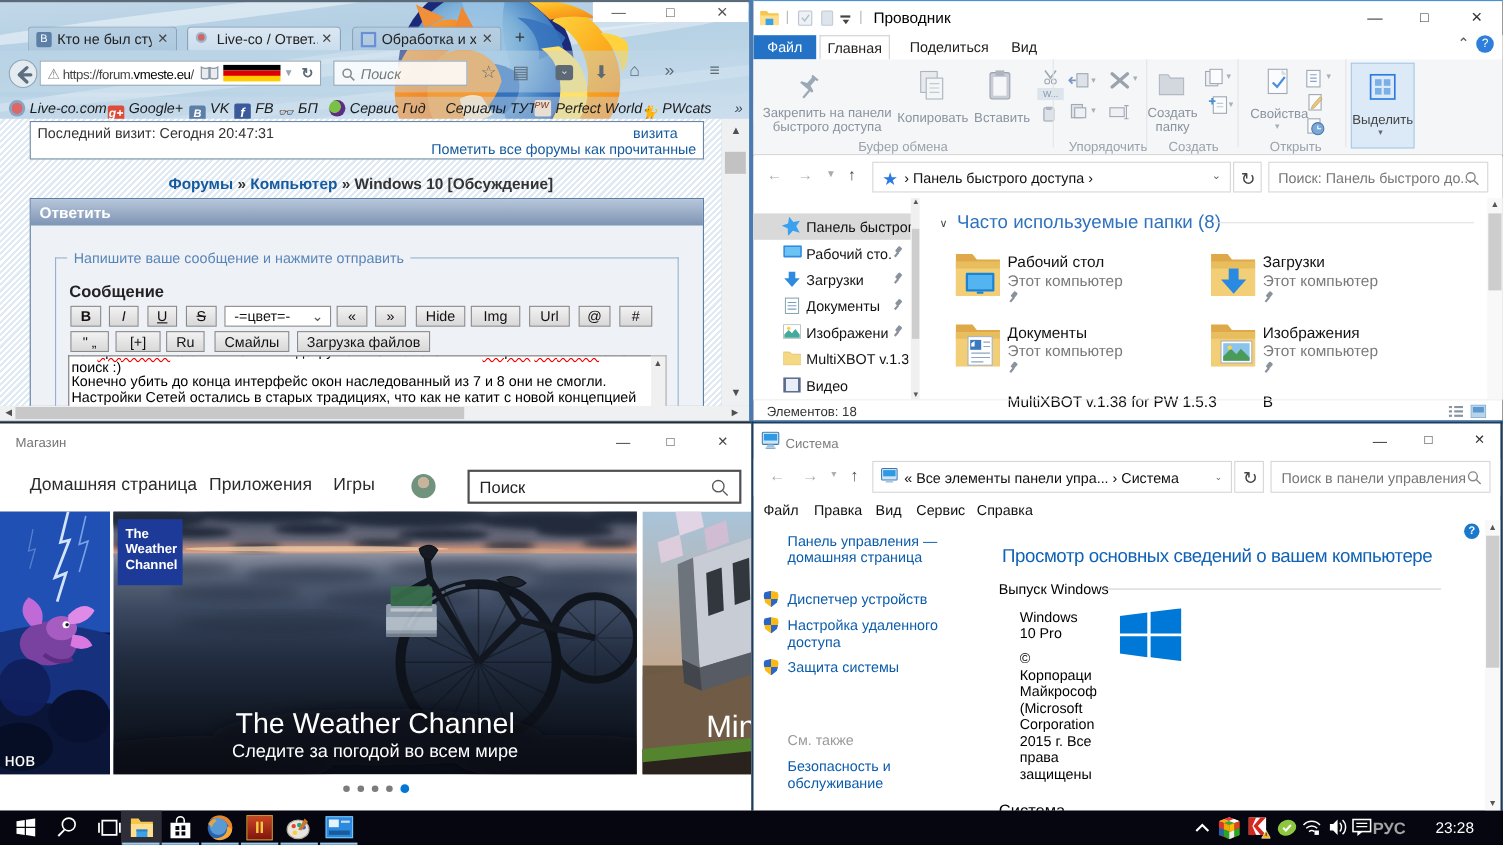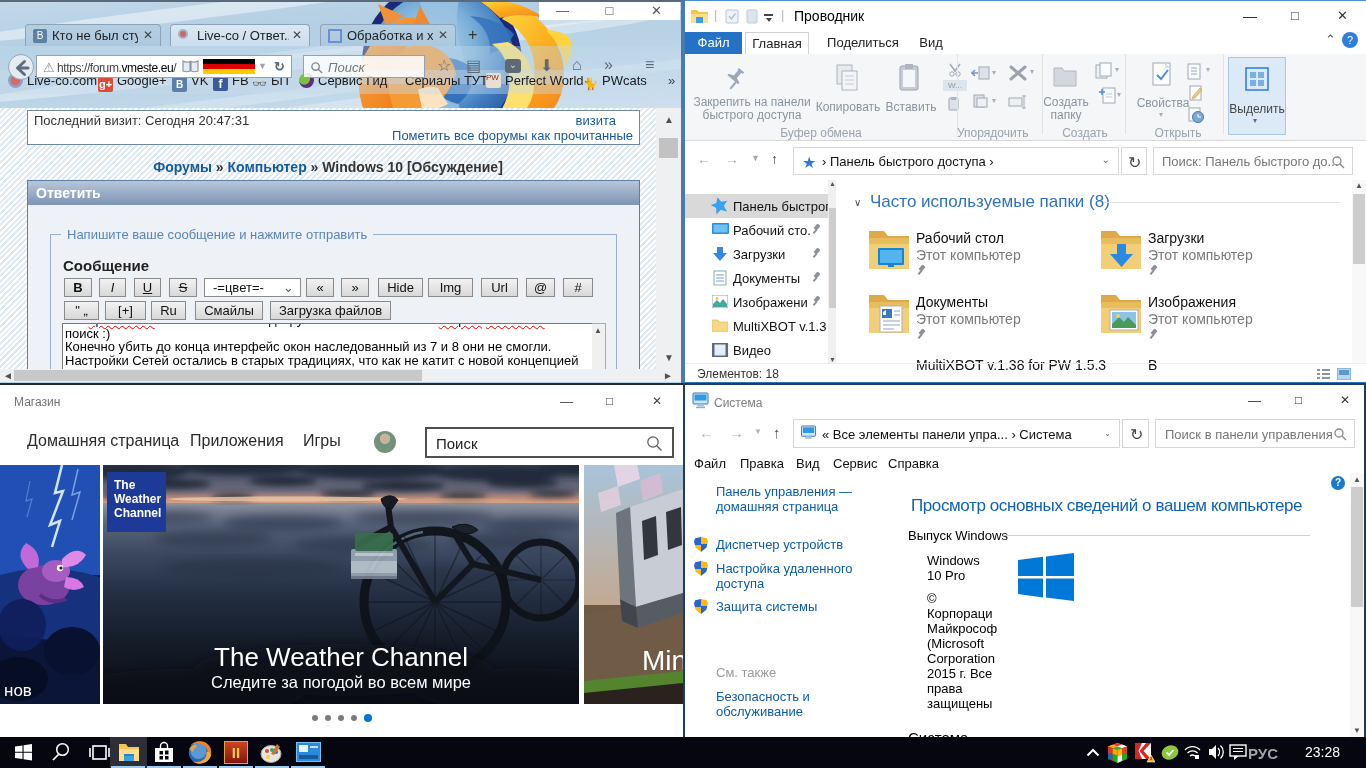--- a/index.html
+++ b/index.html
@@ -15,21 +15,21 @@
 #ffctrl { left:539px; top:2px; width:141px; height:18px; background:#fff; color:#555; }
 #ffctrl span { position:absolute; top:0; width:47px; text-align:center; font-size:13px; line-height:17px;}
 #ff .topborder { left:0; top:0; width:685px; height:2px; background:#5a6a78; }
 
 .fftab { position:absolute; top:24px; height:22px; border:1px solid #8ba3b8; border-bottom:none; border-radius:4px 4px 0 0; background:linear-gradient(#b6cee2,#adc8dd); font-size:13px; color:#222; }
 .fftab.active { background:linear-gradient(#dce8f3,#cadded); }
 .fftab .ttl { position:absolute; left:26px; top:3px; white-space:nowrap; overflow:hidden; }
 .fftab .cls { position:absolute; right:7px; top:3px; color:#444; font-size:12px; }
 .fftab .fav { position:absolute; left:7px; top:4px; width:14px; height:14px; }
 #ffnav { left:0; top:46px; width:681px; height:38px; background:rgba(193,216,233,.42); }
-#ffbm { left:0; top:70px; width:777px; height:24px; background:rgba(200,220,236,.42); font-size:13px; color:#1a1a1a; }
+#ffbm { left:0; top:88px; width:777px; height:24px; background:rgba(200,220,236,.42); font-size:13px; color:#1a1a1a;font-style:italic; }
 .bmi { position:absolute; top:3px; white-space:nowrap; }
 .bmi .ic { display:inline-block; width:15px; height:15px; vertical-align:-3px; margin-right:4px; border-radius:2px; }
 
 #backbtn { left:8px; top:54px; width:26px; height:26px; border-radius:50%; background:#e4ecf2; border:1px solid #93a6b6; }
 #urlbar { left:36px; top:55px; width:256px; height:23px; background:#fff; border:1px solid #8fa3b4; font-size:13px; color:#444; }
 #searchbar { left:303px; top:55px; width:122px; height:23px; background:rgba(255,255,255,.85); border:1px solid #8fa3b4; font-size:13px; font-style:italic; color:#777; }
 .navic { position:absolute; top:56px; font-size:16px; color:#5d6a75; }
 
 #ffpage { left:0; top:108px; width:656px; height:261px;
   background:repeating-linear-gradient(135deg,#ffffff 0 2px,#dfeaf4 2px 4px); }
@@ -333,21 +333,21 @@
       <span style="position:absolute;left:307px;top:42px;color:#a6aeb8;font-size:8px;">▾</span>
       <path></path>
       <svg width="22" height="20" style="position:absolute;left:322px;top:9px;" viewBox="0 0 22 20">
           <path d="M4 4 L18 16 M18 4 L4 16" stroke="#9aa2ae" stroke-width="3" stroke-linecap="round"></path>
         </svg>
       <span style="position:absolute;left:345px;top:13px;color:#a6aeb8;font-size:8px;">▾</span>
       <svg width="22" height="18" style="position:absolute;left:322px;top:39px;" viewBox="0 0 22 18">
           <rect x="2" y="5" width="13" height="8" fill="#eef0f3" stroke="#a0a8b4"></rect>
           <path d="M17 3 L17 15 M15 3 L19 3 M15 15 L19 15" stroke="#a0a8b4" fill="none"></path>
         </svg>
-      <div style="position:absolute;left:272px;top:72px;width:86px;text-align:left;font-size:12px;color:#9aa2ac;">Упорядочить</div>
+      <div style="position:absolute;left:272px;top:72px;width:86px;text-align:right;font-size:12px;color:#9aa2ac;">Упорядочить</div>
       <div style="position:absolute;left:357px;top:0;width:1px;height:80px;background:#e2e4e6;"></div>
       <svg width="30" height="28" style="position:absolute;left:365px;top:8px;" viewBox="0 0 30 28">
           <path d="M4 6 L12 6 L14 9 L26 9 L26 24 L4 24 Z" fill="#d3d8df" stroke="#b0b8c2"></path>
         </svg>
       <div style="position:absolute;left:356px;top:42px;width:50px;text-align:center;font-size:12px;color:#8a94a0;line-height:13px;">Создать<br>папку</div>
       <svg width="22" height="20" style="position:absolute;left:408px;top:8px;" viewBox="0 0 22 20">
           <rect x="3" y="3" width="11" height="13" fill="#f0f2f5" stroke="#a0a8b4"></rect>
           <rect x="7" y="1" width="11" height="13" fill="#fbfcfd" stroke="#a0a8b4"></rect>
         </svg>
       <span style="position:absolute;left:430px;top:11px;color:#a6aeb8;font-size:8px;">▾</span>

